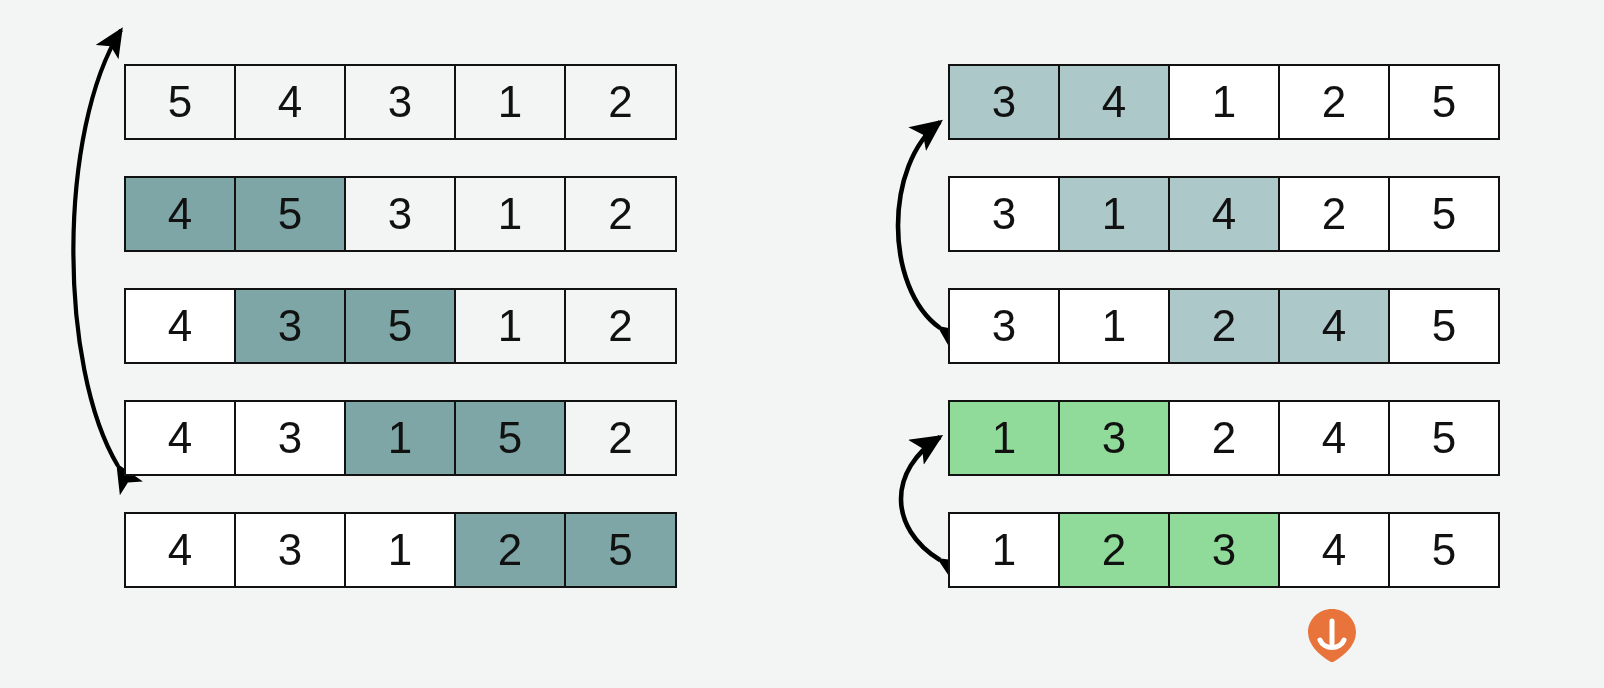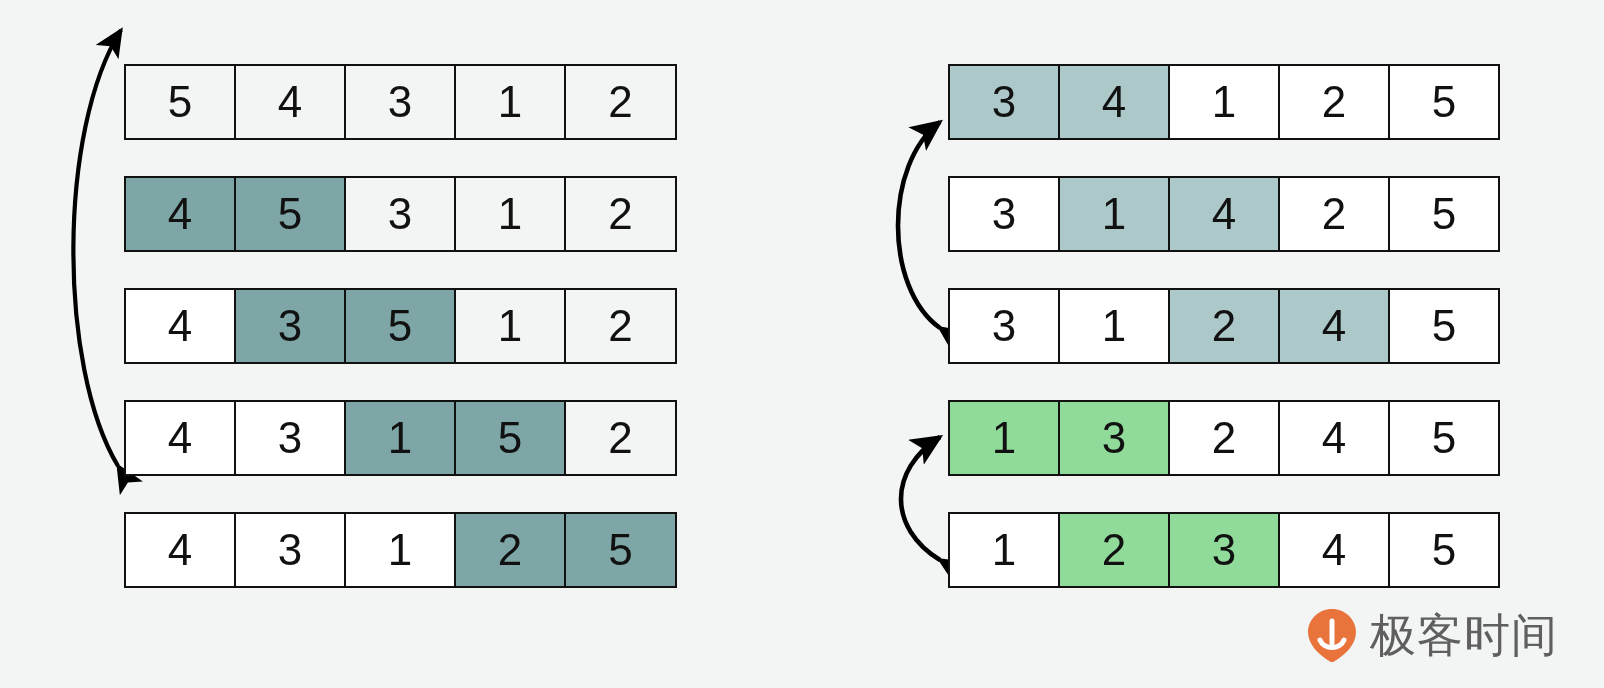--- a/index.html
+++ b/index.html
@@ -303,16 +303,15 @@
   </div>
 
   <div id="watermark">
     <div id="wm-logo">
       <svg width="52" height="56" viewBox="0 0 52 56" aria-hidden="true">
         <path d="M26 2 C 12.8 2 2 12.4 2 25.2 C 2 37 12 47.4 24 54.4 C 25.2 55.1 26.8 55.1 28 54.4 C 40 47.4 50 37 50 25.2 C 50 12.4 39.2 2 26 2 Z" fill="#E8743B"></path>
         <path d="M26 14 L26 36" stroke="#FFFFFF" stroke-width="5" stroke-linecap="round" fill="none"></path>
         <path d="M14 33 C 18 43 34 43 38 33" stroke="#FFFFFF" stroke-width="5" stroke-linecap="round" fill="none"></path>
       </svg>
     </div>
-    <div id="wm-text">极客时间</div>
   </div>
 
 </div>
 
 </body></html>

